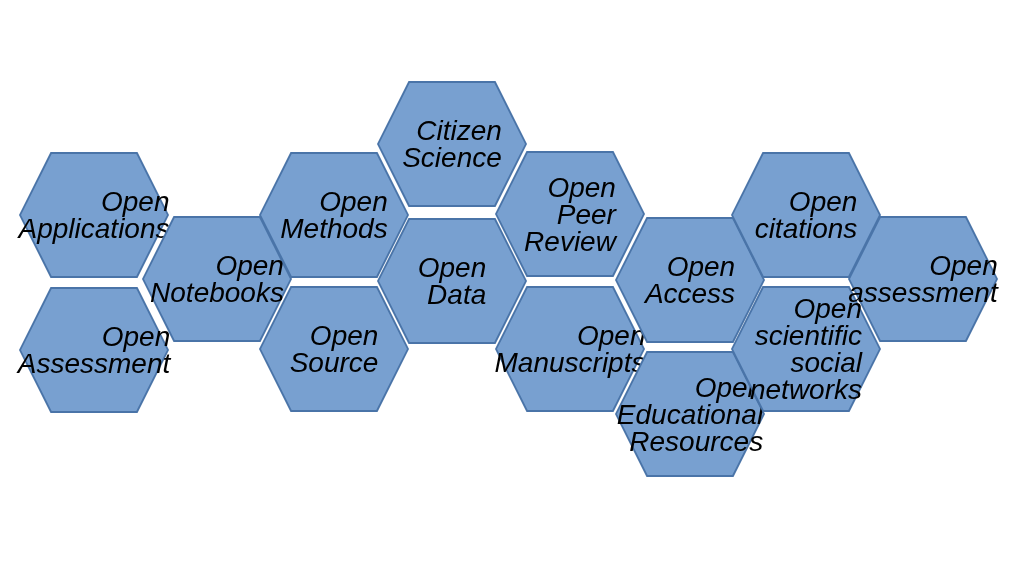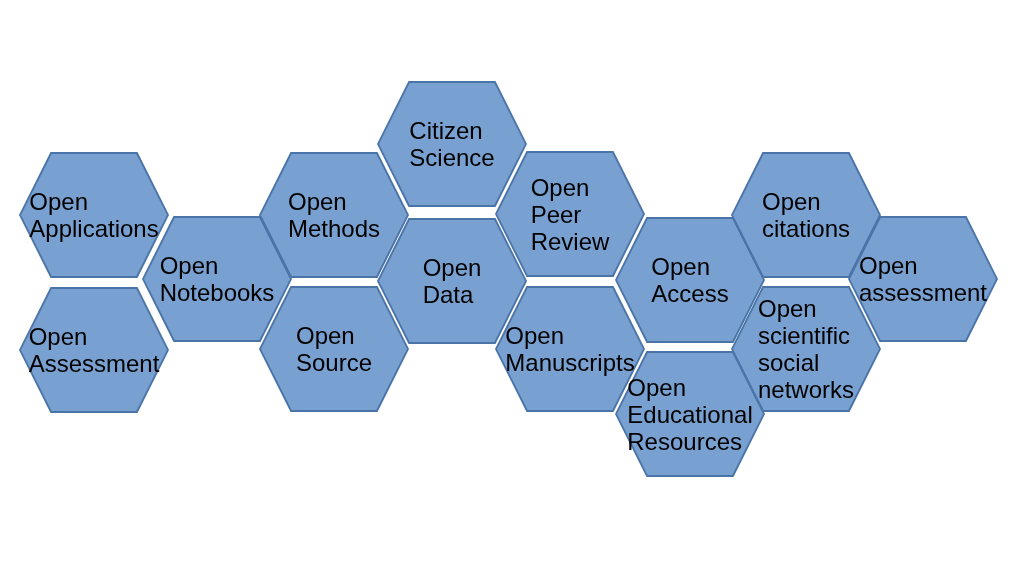--- a/index.html
+++ b/index.html
@@ -28,25 +28,26 @@
     position: absolute;
     inset: 2px;
     clip-path: polygon(0% 50%, 21% 0%, 79% 0%, 100% 50%, 79% 100%, 21% 100%);
   }
   .hex-label {
     position: absolute;
     inset: 0;
     display: flex;
     align-items: center;
     justify-content: center;
-    text-align: left;
-    font-size: 24px;
+    text-align: right;
+    font-size: 28px;
     line-height: 27px;
     white-space: pre-line;
     letter-spacing: 0px;
+    font-style: italic;
   }
 </style>
 </head>
 <body>
 
 <div class="canvas" style="background: rgb(255, 255, 255); color: rgb(0, 0, 0);">
     <div class="hex" style="left: 19px; top: 152px; width: 150px; height: 126px;">
     <div class="hex-border" style="background: rgb(74, 116, 168);"></div>
     <div class="hex-fill" style="background: rgb(120, 160, 208);"></div>
     <div class="hex-label">Open

